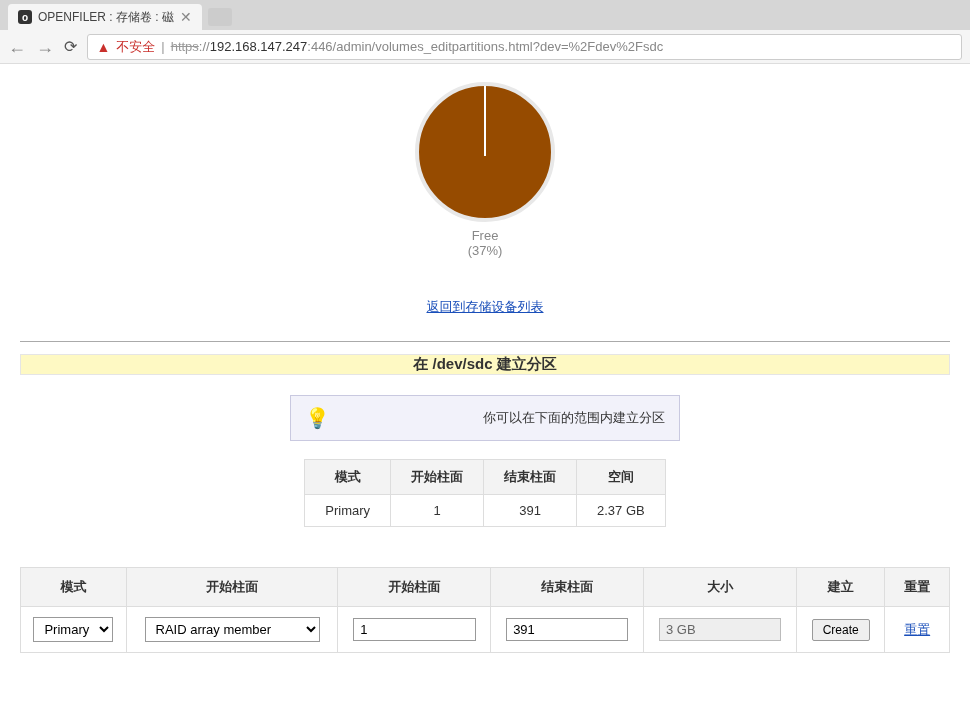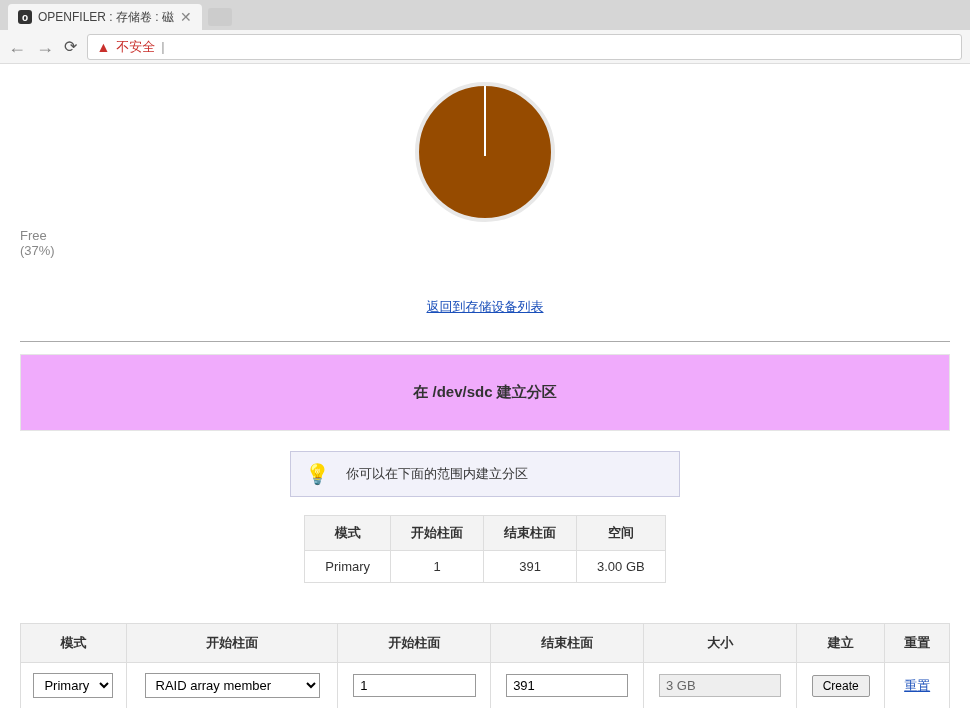--- a/index.html
+++ b/index.html
@@ -103,21 +103,21 @@
   }
   .part-table th {
     padding: 6px 12px;
     font-weight: bold;
     font-size: 13px;
     color: #222;
     white-space: nowrap;
   }
 
   .pie-wrap {
-    text-align: left;
+    text-align: center;
     margin-top: 18px;
   }
   .pie {
     width: 140px; height: 140px;
     margin: 0 auto;
     position: relative;
     border-radius: 50%;
     background: #964b00;
     border: 4px solid #e8e8e8;
   }
@@ -145,26 +145,26 @@
     font-size: 13px;
   }
 
   hr.divider {
     border: none;
     border-top: 1px solid #aaa;
     margin: 25px 0 0 0;
   }
 
   .section-title {
-    background: #f0abfc;
+    background: #fef9c3;
     text-align: center;
     font-size: 15px;
     font-weight: bold;
     color: #333;
-    padding: 28px 0;
+    padding: 0 0;
     margin-top: 12px;
     border: 1px solid #e5e5e5;
   }
 
   .info-box {
     margin: 20px auto 0;
     width: 390px;
     border: 1px solid #c9c9e0;
     background: #f2f2fa;
     display: flex;
@@ -172,21 +172,21 @@
     padding: 10px 14px;
     gap: 16px;
     font-size: 13px;
     color: #333;
     justify-content: flex-start;
   }
   .bulb {
     font-size: 20px;
     color: #888;
   }
-  .info-text { flex:1; text-align:left; }
+  .info-text { flex:1; text-align:right; }
 
   .range-table {
     margin: 18px auto 0;
     border-collapse: collapse;
   }
   .range-table th, .range-table td {
     border: 1px solid #ddd;
     padding: 8px 20px;
     text-align: center;
     font-size: 13px;
@@ -258,20 +258,23 @@
 </div>
 
 <div class="addr-bar">
   <span class="nav-btn">←</span>
   <span class="nav-btn">→</span>
   <span class="nav-btn reload">⟳</span>
   <div class="url-box">
     <span class="warn-icon">▲</span>
     <span class="not-secure">不安全</span>
     <span class="url-sep">|</span>
+    <span>
+      <span class="url-https">https</span><span class="url-path">://</span><span class="url-host">192.168.147.247</span><span class="url-path">:446/admin/volumes_editpartitions.html?dev=%2Fdev%2Fsdc</span>
+    </span>
   </div>
 </div>
 
 <div class="page">
 
 
   <div class="pie-wrap">
     <div class="pie"></div>
     <div class="pie-label">
       <span>Free</span><br>
@@ -297,21 +300,21 @@
         <tr>
       <th>模式</th>
       <th>开始柱面</th>
       <th>结束柱面</th>
       <th>空间</th>
     </tr>
     <tr>
       <td>Primary</td>
       <td>1</td>
       <td>391</td>
-      <td>3.00 GB</td>
+      <td>2.37 GB</td>
     </tr>
   </tbody>
     </table>
 
   <table class="form-table">
     <tbody>
         <tr>
       <th class="col-mode">模式</th>
       <th class="col-type">开始柱面</th>
       <th class="col-start">开始柱面</th>

